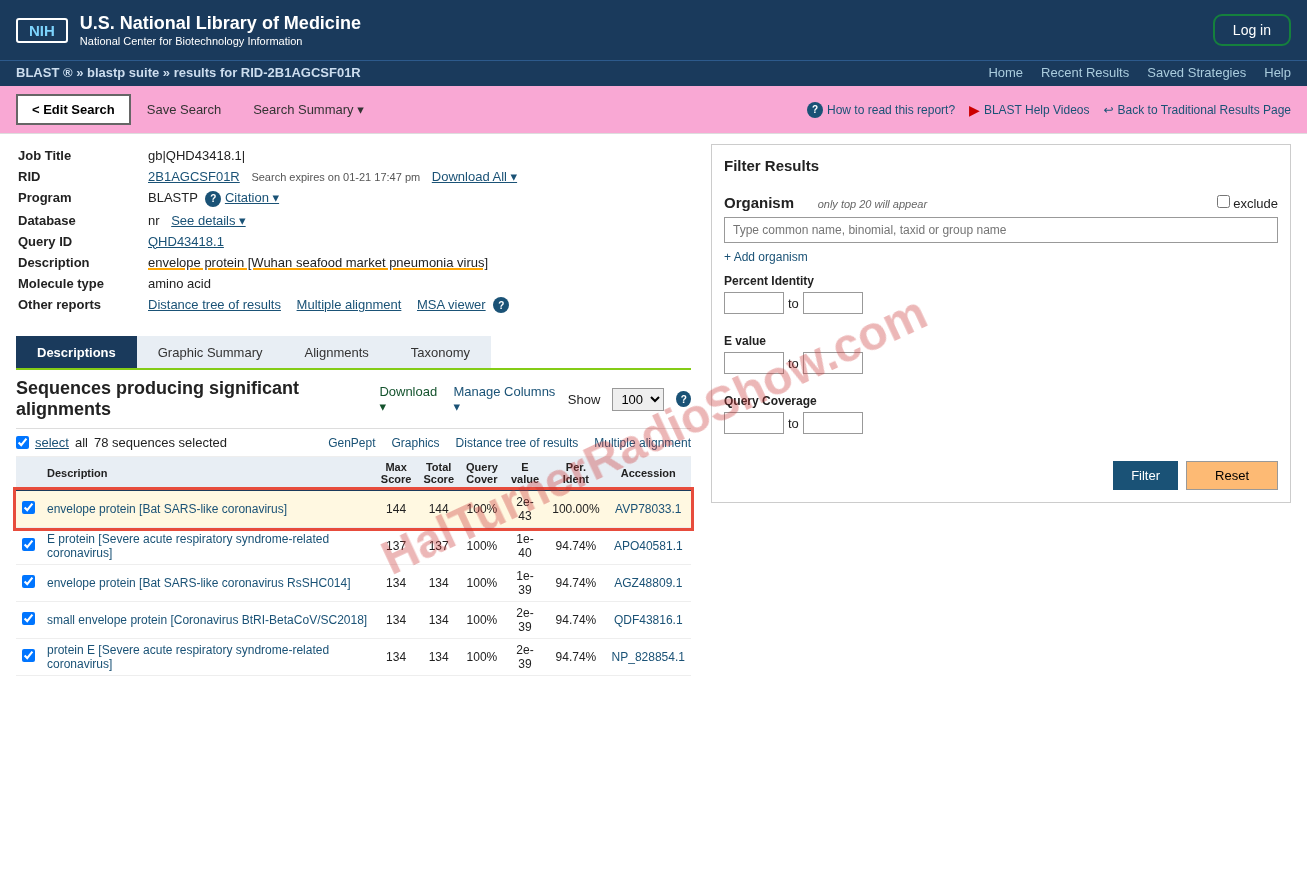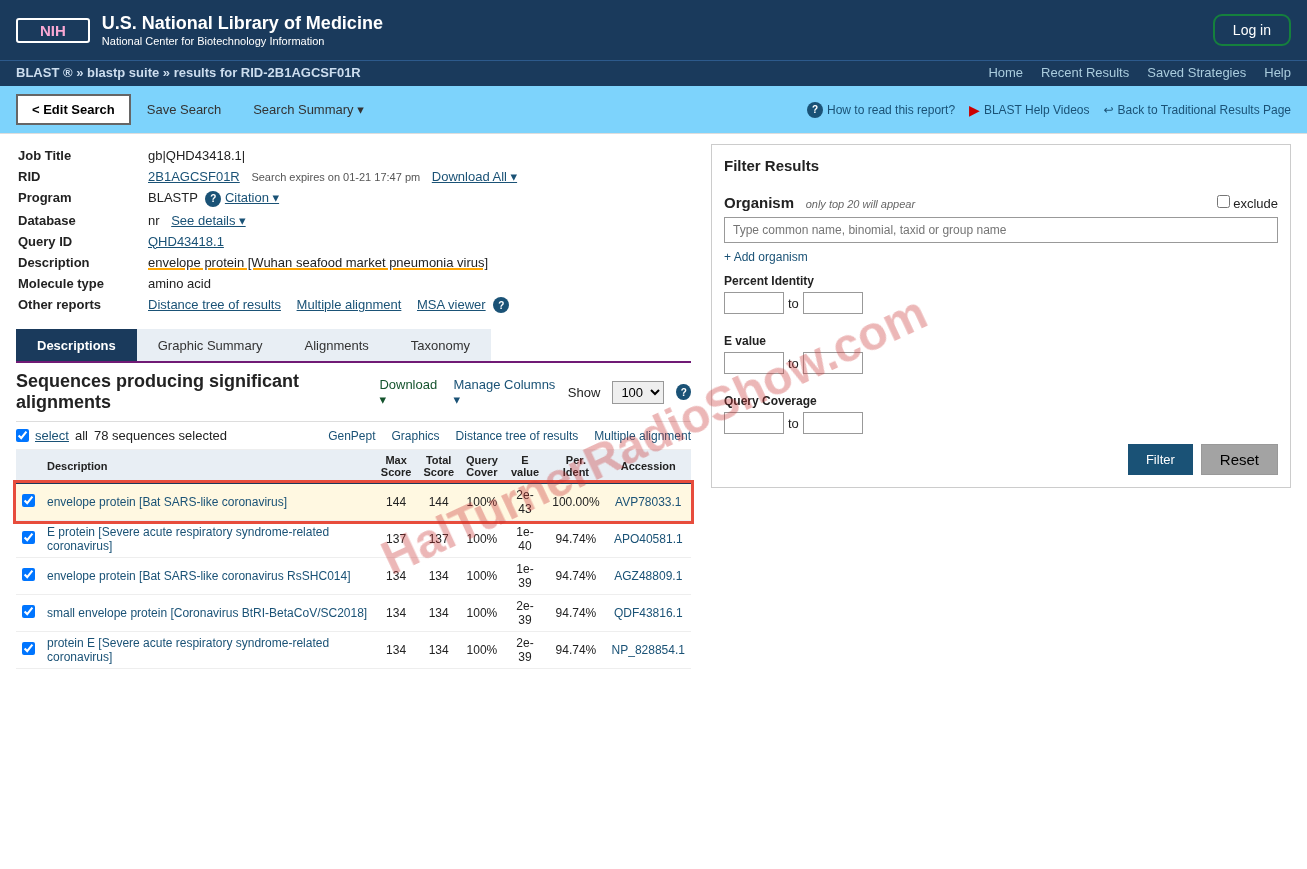--- a/index.html
+++ b/index.html
@@ -12,24 +12,24 @@
       display: flex;
       align-items: center;
       justify-content: space-between;
       padding: 8px 16px;
       height: 60px;
     }
     .nih-logo-area { display: flex; align-items: center; gap: 12px; }
     .nih-badge {
       background: #1a3a5c;
       border: 2px solid white;
-      color: #f9a8d4;
+      color: #7dd3fc;
       font-weight: bold;
       font-size: 15px;
-      padding: 2px 22px;
+      padding: 2px 11px;
       border-radius: 3px;
     }
     .nih-title { font-size: 18px; font-weight: bold; line-height: 1.2; }
     .nih-subtitle { font-size: 11px; }
     .login-btn {
       background: transparent;
       border: 2px solid #15803d;
       color: white;
       padding: 6px 18px;
       font-size: 14px;
@@ -50,21 +50,21 @@
     .nav-links { display: flex; gap: 18px; }
     .nav-links a { color: #acd; font-size: 13px; text-decoration: none; }
 
     
     .toolbar {
       display: flex;
       align-items: center;
       justify-content: space-between;
       padding: 8px 16px;
       border-bottom: 1px solid #ddd;
-      background: #7dd3fc;
+      background: #f9a8d4;
     }
     .toolbar-left { display: flex; align-items: center; gap: 0; }
     .btn-edit-search {
       background: white;
       border: 2px solid #666;
       padding: 6px 14px;
       font-size: 13px;
       cursor: pointer;
       font-weight: bold;
     }
@@ -90,42 +90,42 @@
     .job-table { width: 100%; }
     .job-table tr td:first-child { font-weight: bold; width: 120px; padding: 2px 0; vertical-align: top; }
     .job-table tr td:last-child { padding: 2px 0 2px 8px; }
     .link { color: #1a5276; text-decoration: underline; cursor: pointer; }
     .underline-orange { text-decoration: underline; text-decoration-color: orange; text-decoration-thickness: 2px; }
 
     
     .filter-panel { border: 1px solid #ccc; padding: 12px; background: #fff; }
     .filter-title { font-size: 15px; font-weight: bold; margin-bottom: 20px; }
     .organism-label { font-weight: bold; font-size: 15px; }
-    .organism-sub { font-size: 11px; color: #666; font-style: italic; margin-left: 8px; }
+    .organism-sub { font-size: 11px; color: #666; font-style: italic; margin-left: 20px; }
     .exclude-row { display: flex; align-items: center; justify-content: space-between; margin-bottom: 6px; }
     .organism-input {
       width: 100%;
       border: 1px solid #999;
       padding: 5px 8px;
       font-size: 12px;
       color: #999;
       margin-bottom: 6px;
     }
     .add-organism { color: #1a5276; font-size: 12px; cursor: pointer; text-decoration: none; }
     .filter-row { display: flex; gap: 20px; margin-top: 10px; flex-direction: column; }
     .filter-col { flex: 1; }
     .filter-col label { font-weight: bold; font-size: 12px; display: block; margin-bottom: 4px; }
     .filter-range { display: flex; align-items: center; gap: 4px; }
     .filter-input { width: 60px; border: 1px solid #999; padding: 3px 4px; font-size: 12px; }
-    .filter-btn-row { display: flex; justify-content: flex-end; gap: 8px; margin-top: 10px; }
+    .filter-btn-row { display: flex; justify-content: flex-end; gap: 8px; margin-top: 27px; }
     .btn-filter { background: #1a5276; color: white; border: none; padding: 6px 18px; cursor: pointer; font-size: 13px; }
-    .btn-reset { background: #a3a3a3; border: 1px solid #999; padding: 6px 18px; cursor: pointer; font-size: 15px; }
-
-    
-    .tabs { display: flex; border-bottom: 2px solid #701a75; margin-top: 12px; }
+    .btn-reset { background: #fdba74; border: 1px solid #999; padding: 6px 28px; cursor: pointer; font-size: 13px; }
+
+    
+    .tabs { display: flex; border-bottom: 2px solid #84cc16; margin-top: 19px; }
     .tab {
       padding: 8px 20px;
       cursor: pointer;
       font-size: 13px;
       border: 1px solid transparent;
       background: #e8eef4;
       color: #333;
       border-bottom: none;
     }
     .tab.active {

